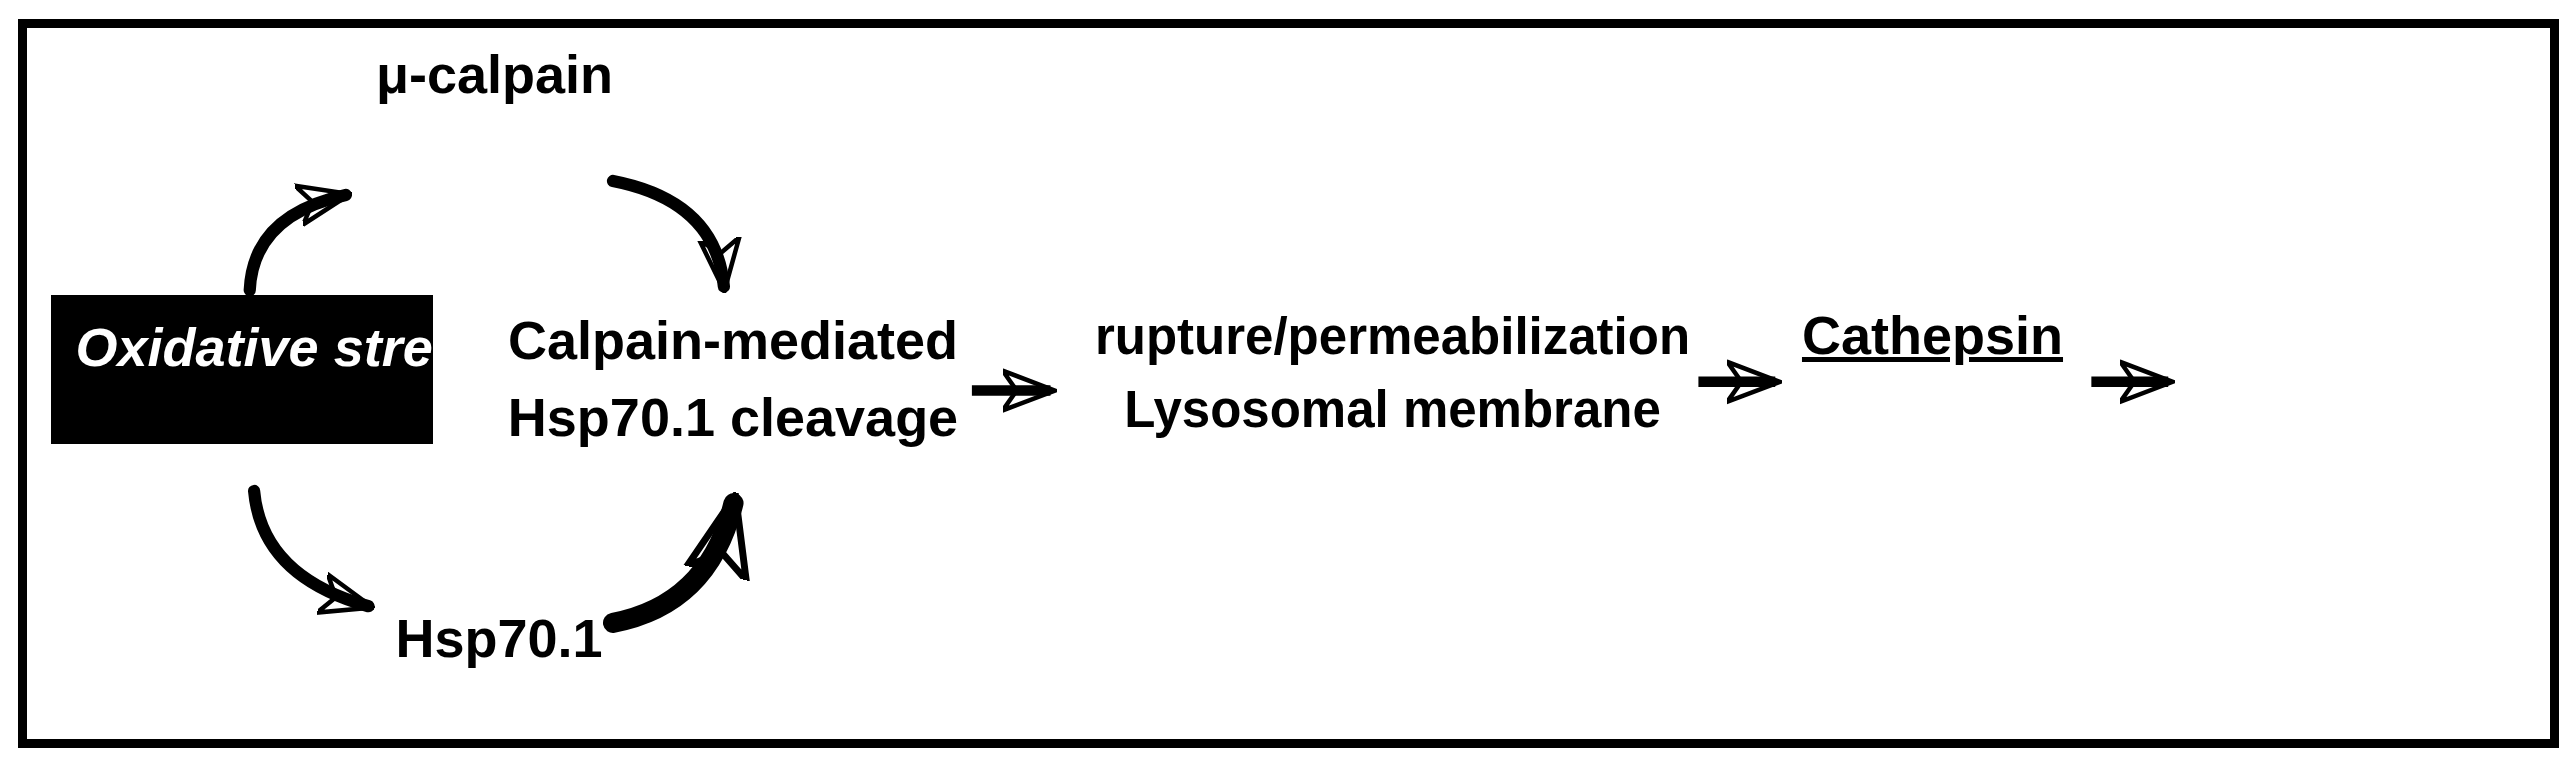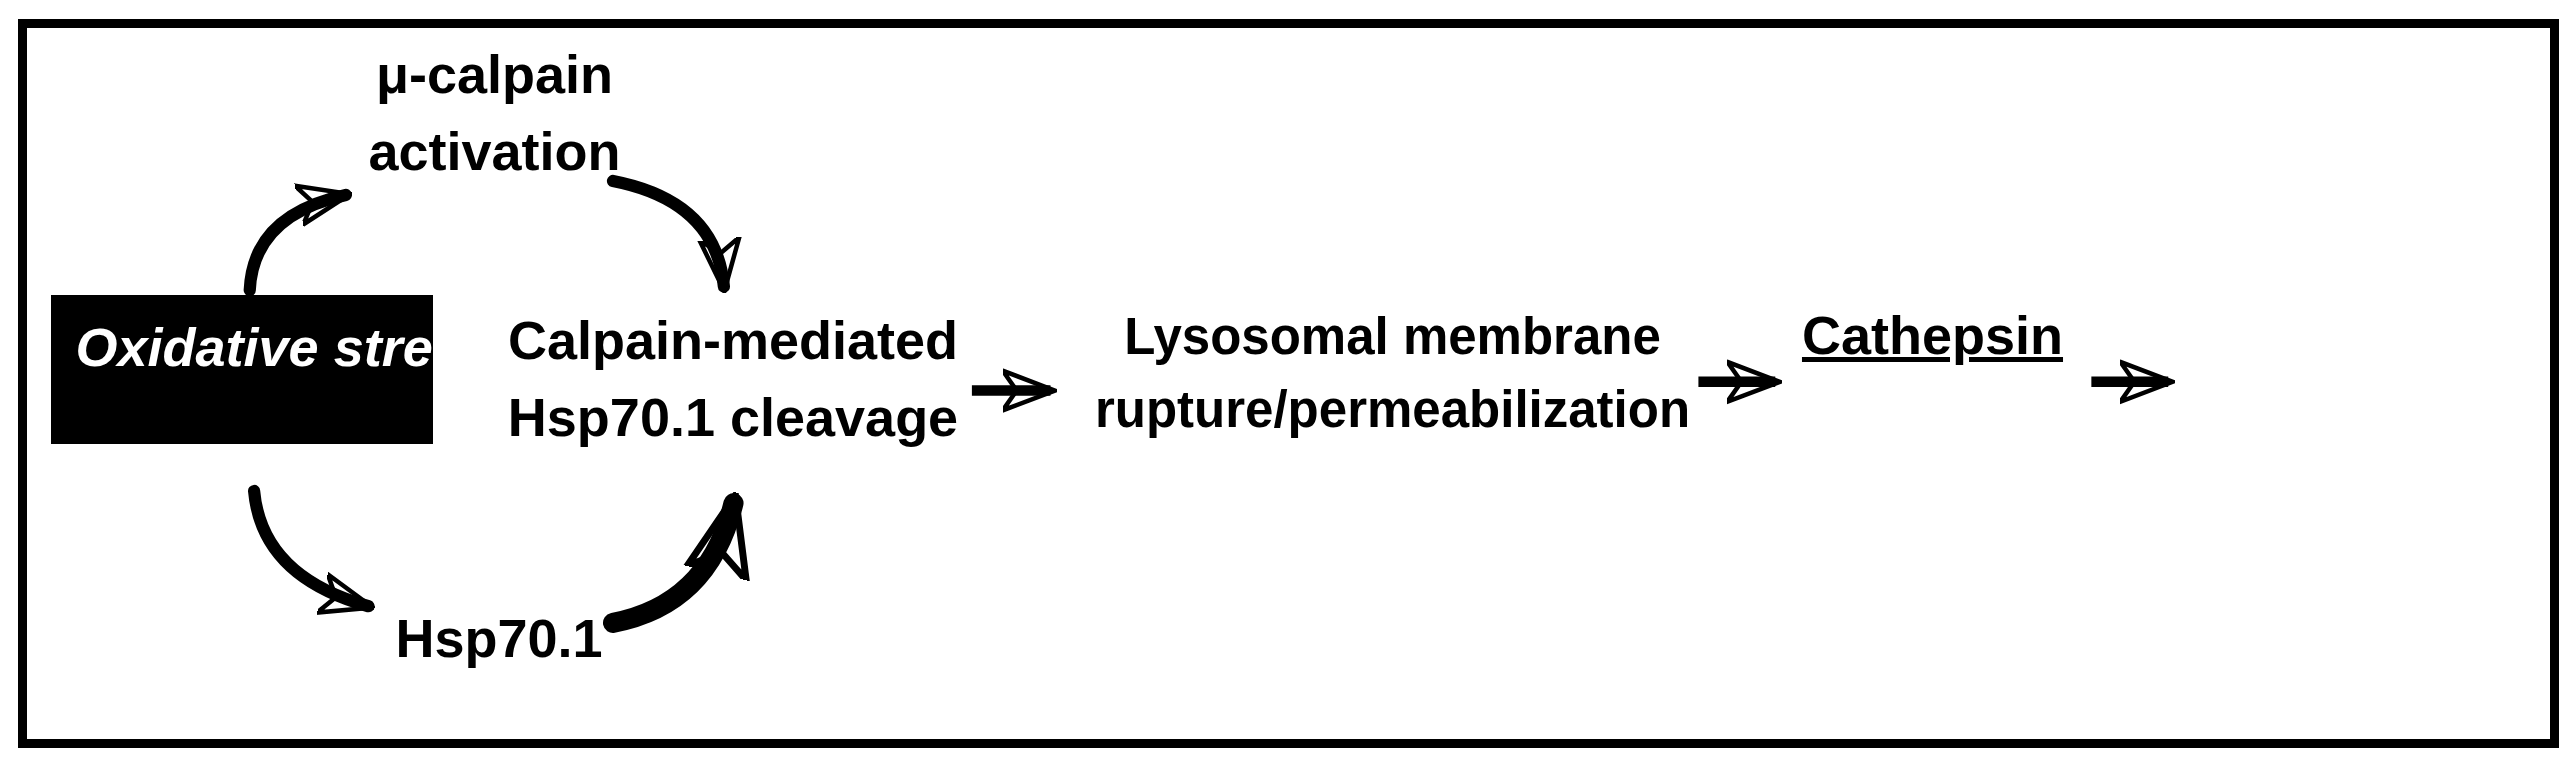--- a/index.html
+++ b/index.html
@@ -78,35 +78,34 @@
   <path class="straight" d="M 2395 437 L 2483 437" marker-end="url(#head)"></path>
 </svg>
 
 <div class="source-box">
   <span class="ln">Oxidative</span>
   <span class="ln">stress (HNE)</span>
 </div>
 
 <div class="label lbl-mu">
   <span class="ln">μ-calpain</span>
-  <span class="ln">activation</span>
 </div>
 
 <div class="label lbl-carbonyl">
   <span class="ln">Hsp70.1</span>
 </div>
 
 <div class="label lbl-calpain">
   <span class="ln">Calpain-mediated</span>
   <span class="ln">Hsp70.1 cleavage</span>
 </div>
 
 <div class="label lbl-lysosomal">
+  <span class="ln">rupture/permeabilization</span>
   <span class="ln">Lysosomal membrane</span>
-  <span class="ln">rupture/permeabilization</span>
 </div>
 
 <div class="label lbl-cathepsin">
   <span class="ln">Cathepsin</span>
 </div>
 
 <div class="label lbl-celldeath">
 </div>
 
 

